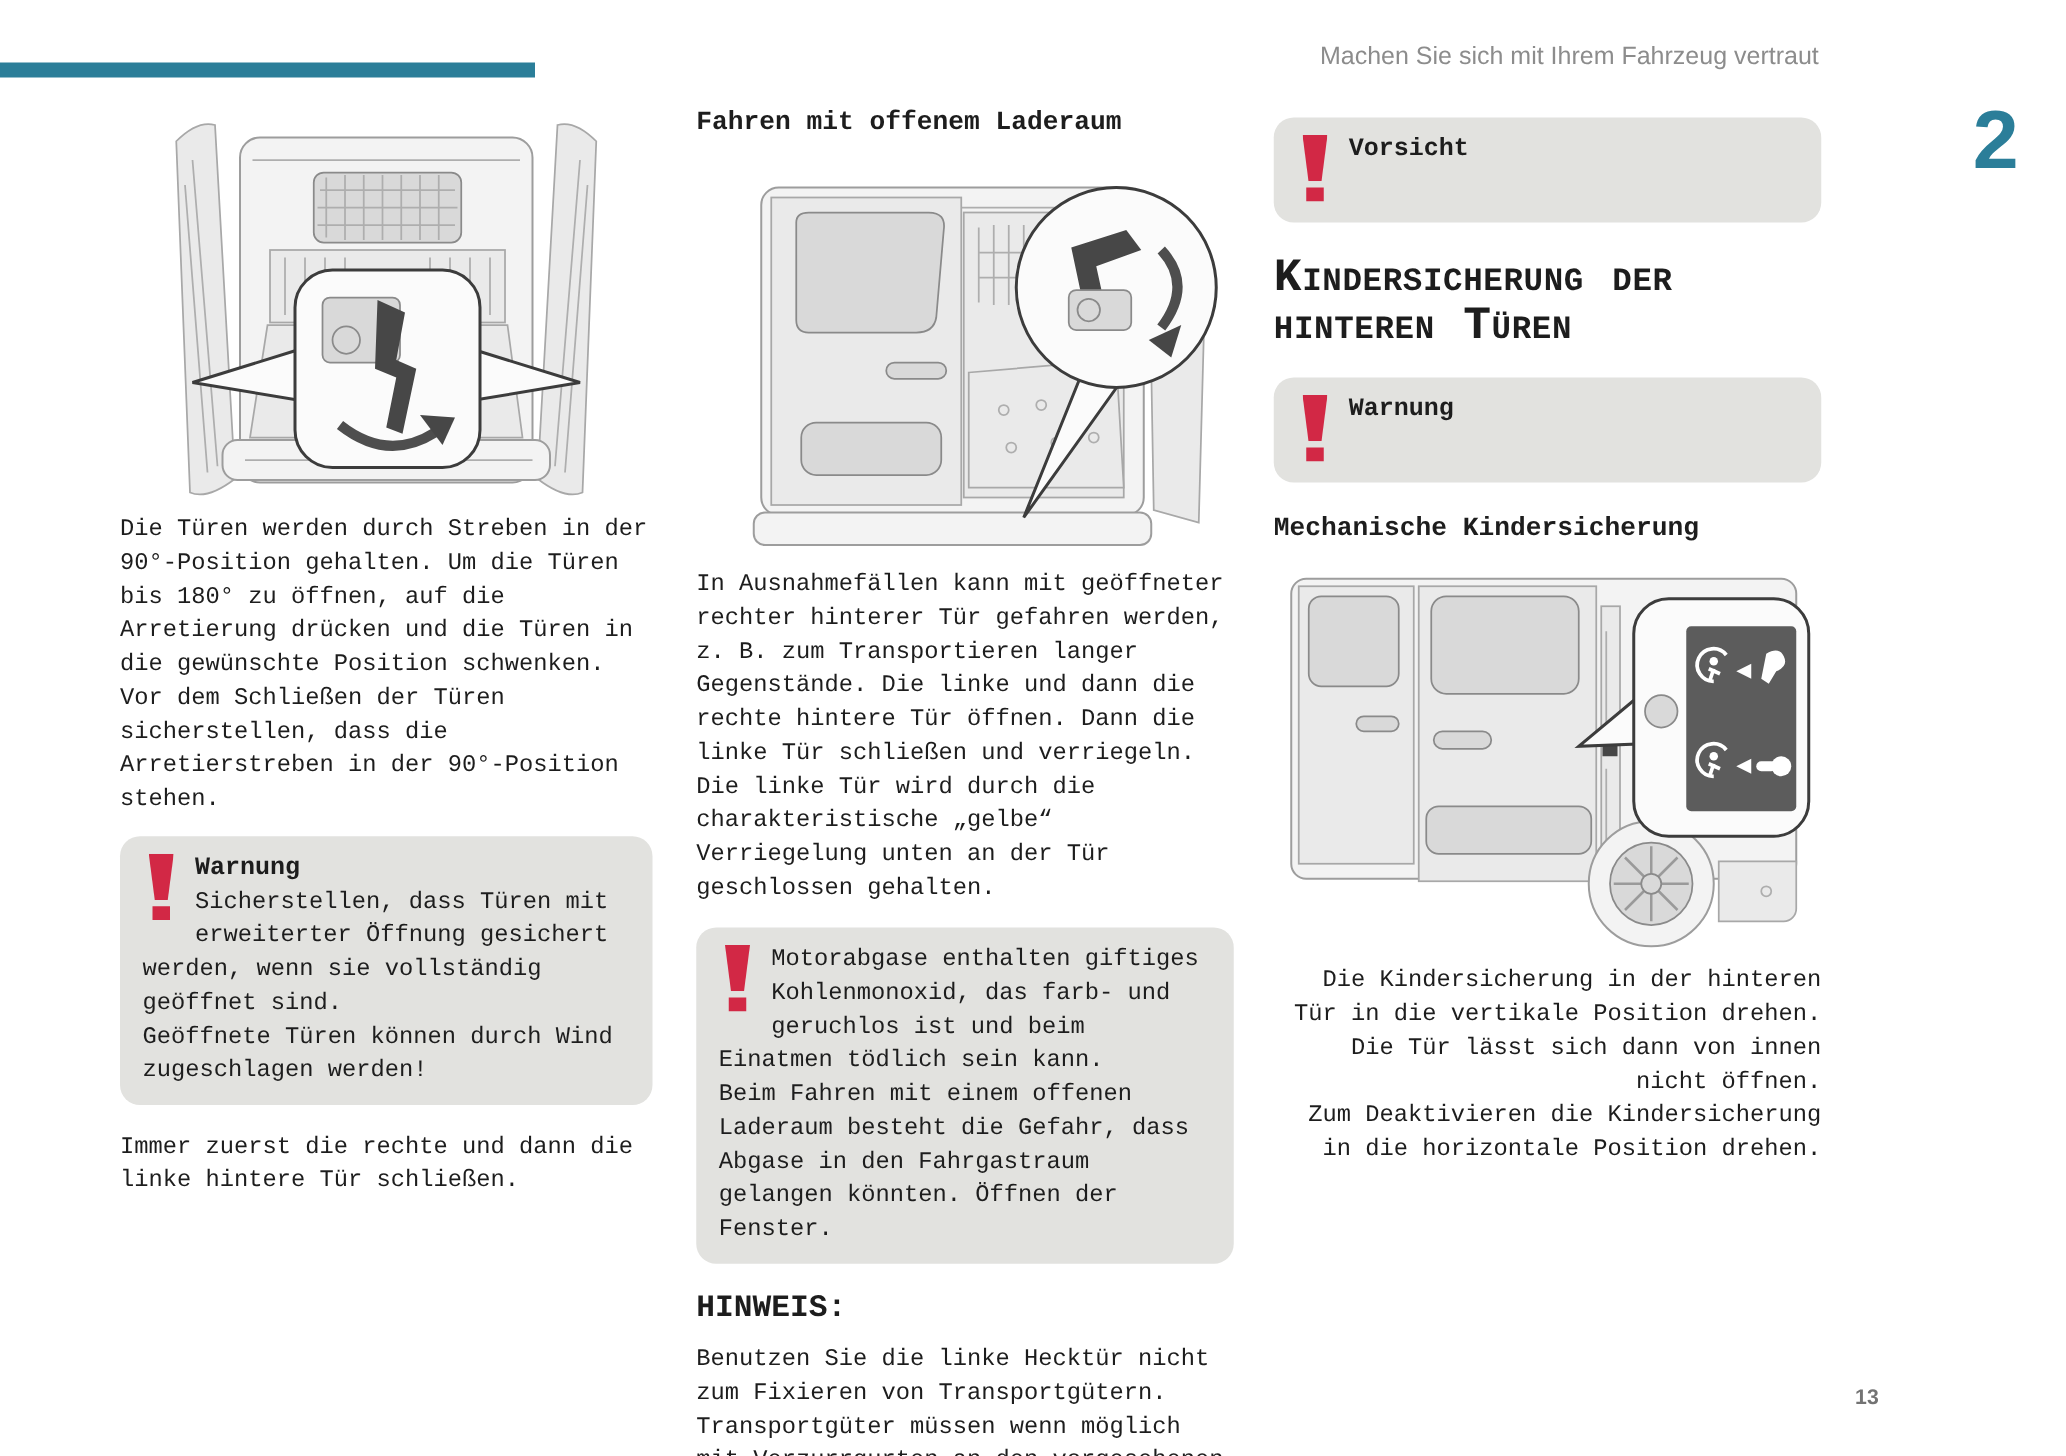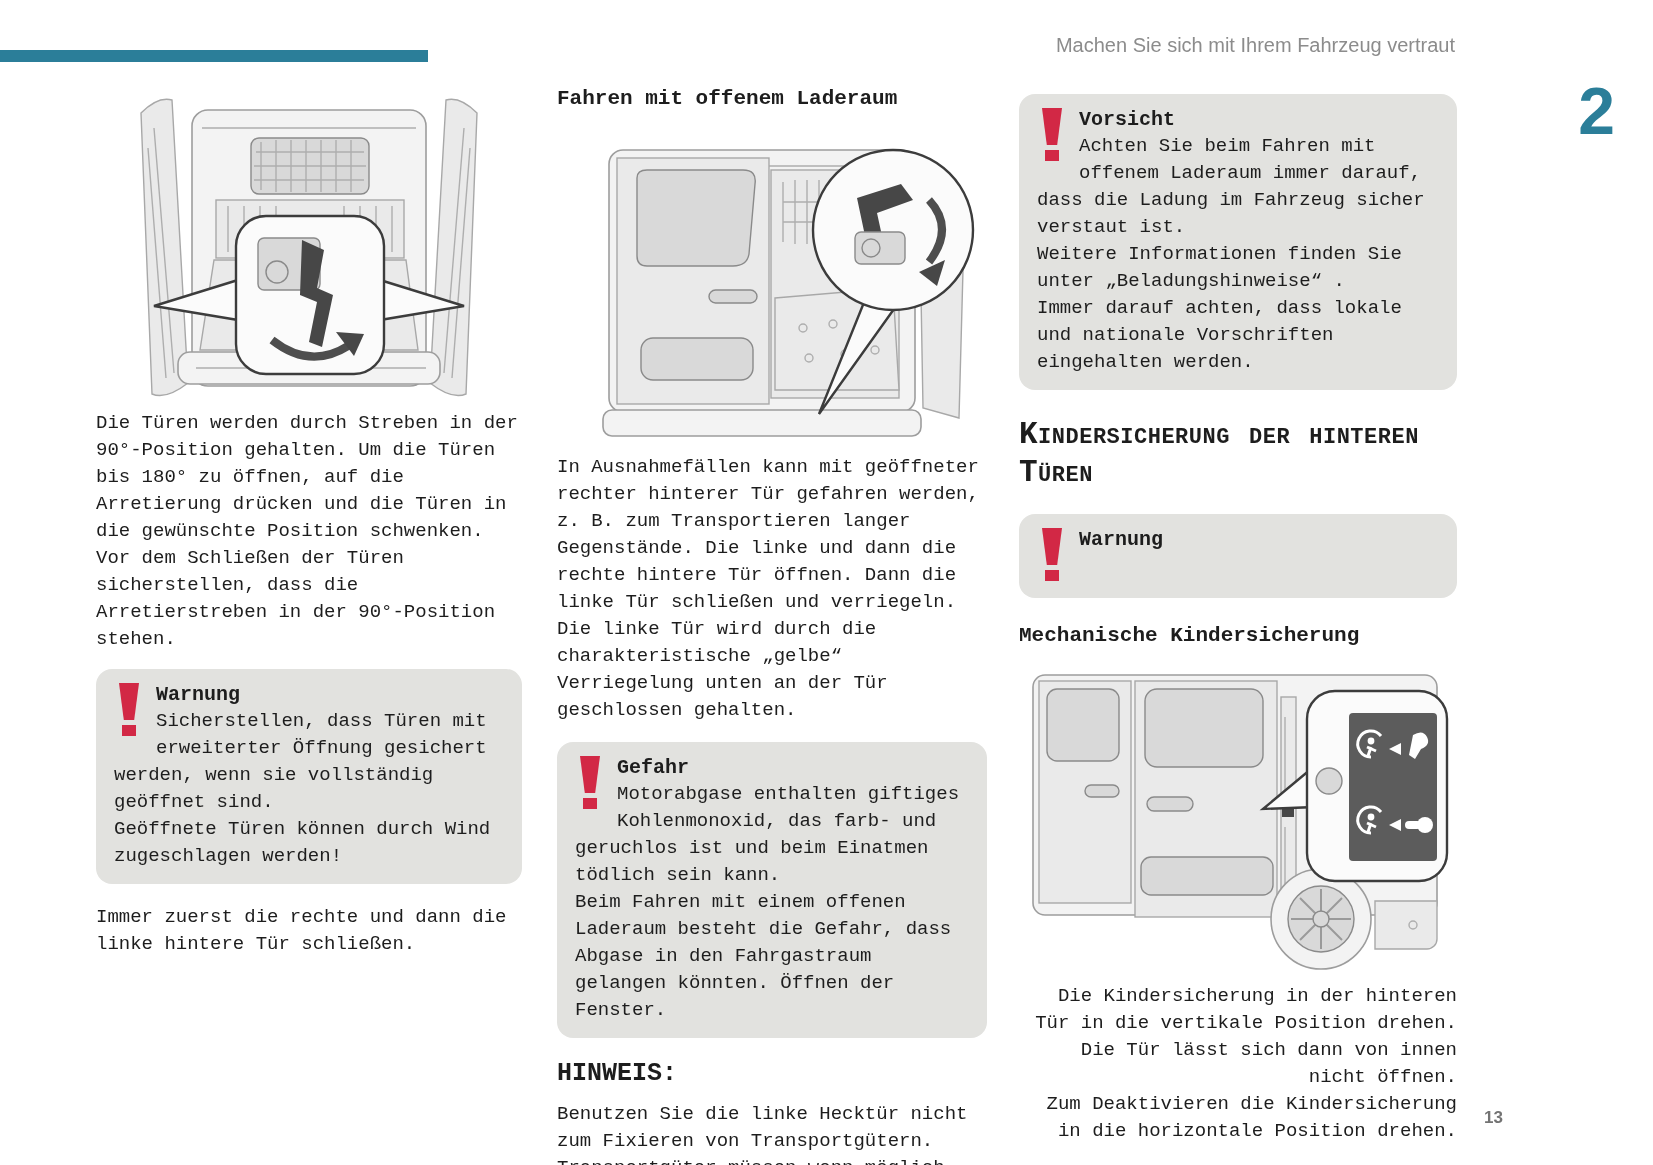--- a/index.html
+++ b/index.html
@@ -16,21 +16,21 @@
   .col{position:absolute;font-size:19px;line-height:27px;font-family:Liberation Mono, monospace;}
   .col1{left:96px;top:88px;width:426px;}
   .col2{left:557px;top:85px;width:430px;}
   .col3{left:1019px;top:94px;width:438px;}
 
   .para{margin:0;white-space:pre-line;}
   .h-section{font-size:21px;font-weight:bold;margin:0 0 10px 0;}
   .h-sub{font-size:21px;font-weight:bold;margin:12px 0 8px 0;}
   .h-note{font-size:25px;font-weight:bold;margin:22px 0 14px 0;}
   .h-big{
-    font-size:31px;font-weight:bold;line-height:38px;margin:0;
+    font-size:37px;font-weight:bold;line-height:38px;margin:0;
     font-variant:small-caps;letter-spacing:.5px;
   }
 
   .alert-box{
     background:#e2e2df;border-radius:16px;padding:12px 18px 14px 18px;
     margin:0;overflow:hidden;
   }
   .excl-icon{position:relative;float:left;width:26px;height:54px;margin:2px 14px 2px 2px;}
   .excl-icon::before{
     content:"";position:absolute;top:0;left:3px;width:20px;height:37px;
@@ -145,38 +145,34 @@
       <circle class="mid" cx="314" cy="126" r="9" fill="#f0f0f0"></circle>
       <path d="M372,78 q26,28 0,62" stroke="#4e4e4e" stroke-width="8" fill="none"></path>
       <polygon class="dark" points="362,150 388,138 380,164"></polygon>
     </svg>
 
     <p class="para" style="margin-top:10px;">In Ausnahmefällen kann mit geöffneter rechter hinterer Tür gefahren werden, z. B. zum Transportieren langer Gegenstände. Die linke und dann die rechte hintere Tür öffnen. Dann die linke Tür schließen und verriegeln.
 Die linke Tür wird durch die charakteristische „gelbe“ Verriegelung unten an der Tür geschlossen gehalten.</p>
 
     <div class="alert-box" style="margin-top:18px;">
       <div class="excl-icon"></div>
-      <div class="alert-title">Gefahr</div>
       <div class="alert-body">Motorabgase enthalten giftiges Kohlenmonoxid, das farb- und geruchlos ist und beim Einatmen tödlich sein kann.
 Beim Fahren mit einem offenen Laderaum besteht die Gefahr, dass Abgase in den Fahrgastraum gelangen könnten. Öffnen der Fenster.</div>
     </div>
 
     <h3 class="h-note">HINWEIS:</h3>
     <p class="para">Benutzen Sie die linke Hecktür nicht zum Fixieren von Transportgütern.
 Transportgüter müssen wenn möglich mit Verzurrgurten an den vorgesehenen Ösen befestigt werden.</p>
   </div>
 
   <div class="col col3">
 
     <div class="alert-box">
       <div class="excl-icon"></div>
       <div class="alert-title">Vorsicht</div>
-      <div class="alert-body">Achten Sie beim Fahren mit offenem Laderaum immer darauf, dass die Ladung im Fahrzeug sicher verstaut ist.
-Weitere Informationen finden Sie unter „Beladungshinweise“ .
-Immer darauf achten, dass lokale und nationale Vorschriften eingehalten werden.</div>
     </div>
 
     <h1 class="h-big" style="margin-top:26px;">Kindersicherung der hinteren Türen</h1>
 
     <div class="alert-box" style="margin-top:22px;">
       <div class="excl-icon"></div>
       <div class="alert-title">Warnung</div>
     </div>
 
     <h3 class="h-sub" style="margin-top:24px;">Mechanische Kindersicherung</h3>

